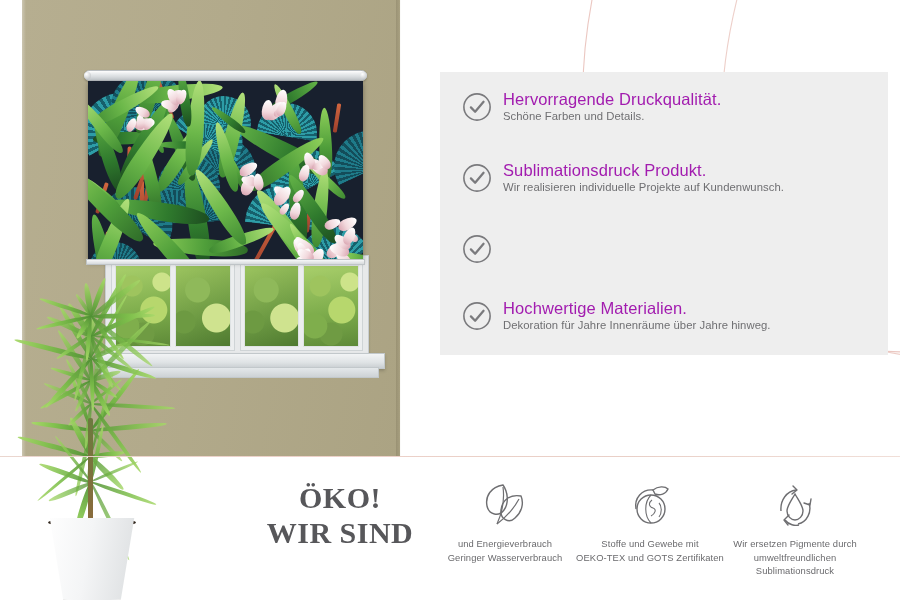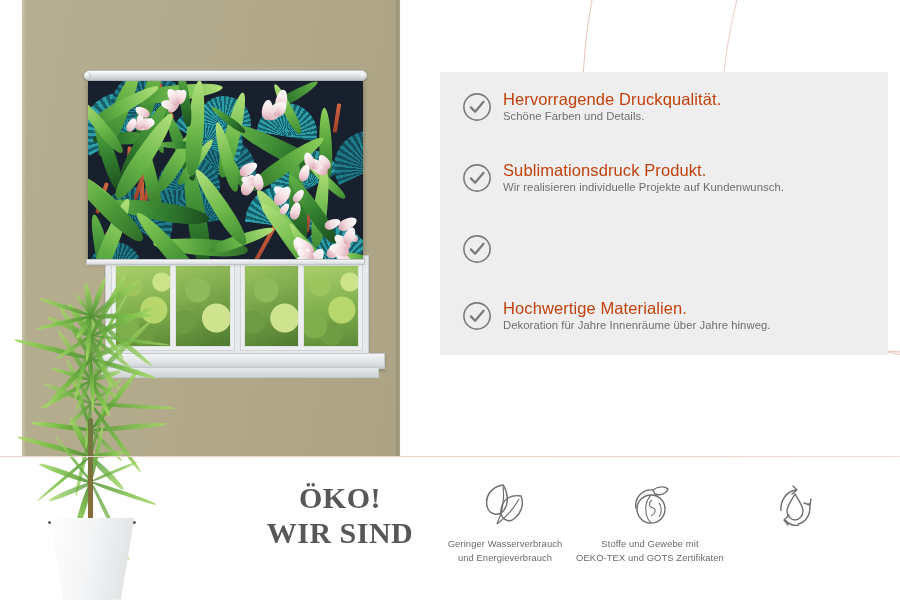--- a/index.html
+++ b/index.html
@@ -150,21 +150,21 @@
 
   
   .panel{
     position:absolute;left:440px;top:72px;width:448px;height:283px;
     background:#eeeeee;
   }
   .feat{position:absolute;display:flex;align-items:flex-start;gap:11px;}
   .check-ic{flex:0 0 auto;width:30px;height:30px;margin-top:2px;}
   .feat-txt{display:flex;flex-direction:column;}
   .feat-title{
-    font-size:16.5px;color:#c2410c;letter-spacing:.1px;line-height:1.12;
+    font-size:16.5px;color:#a21caf;letter-spacing:.1px;line-height:1.12;
     font-weight:400;
   }
   .feat-sub{
     font-size:11.3px;color:#6f6f72;letter-spacing:.05px;margin-top:2px;line-height:1.2;
   }
 
   
   .eco-head{
     position:absolute;left:230px;top:480px;width:220px;text-align:center;
     font-family:"Liberation Serif", serif;
@@ -480,22 +480,22 @@
   <div class="eco-item" style="left:425px;top:474px;">
     <div class="eco-ic">
       <svg width="56" height="50" viewBox="0 0 56 50">
         <path d="M26 5 C14 7 8 16 10 26 C12 35 22 37 27 30 C32 23 31 12 26 5 Z" fill="none" stroke="#6e6e71" stroke-width="1.4"></path>
         <path d="M44 16 C33 14 25 20 24 30 C23 39 32 44 38 38 C45 32 47 23 44 16 Z" fill="none" stroke="#6e6e71" stroke-width="1.4"></path>
         <path d="M20 44 C25 33 28 22 26 7" fill="none" stroke="#6e6e71" stroke-width="1.2"></path>
         <path d="M20 44 C28 38 36 30 42 19" fill="none" stroke="#6e6e71" stroke-width="1.2"></path>
       </svg>
     </div>
     <div class="eco-cap">
+      <div>und Energieverbrauch</div>
       <div>Geringer Wasserverbrauch</div>
-      <div>und Energieverbrauch</div>
     </div>
   </div>
 
   <div class="eco-item" style="left:570px;top:474px;">
     <div class="eco-ic">
       <svg width="56" height="50" viewBox="0 0 56 50">
         <circle cx="29" cy="29" r="14" fill="none" stroke="#6e6e71" stroke-width="1.4"></circle>
         <path d="M29 15 C22 22 22 36 29 43" fill="none" stroke="#6e6e71" stroke-width="1.1"></path>
         <path d="M30 20 C26 23 27 27 31 28 C35 29 33 34 29 36" fill="none" stroke="#6e6e71" stroke-width="1.1"></path>
         <path d="M37 23 C40 26 40 33 37 37" fill="none" stroke="#6e6e71" stroke-width="1.1"></path>
@@ -514,15 +514,20 @@
       <svg width="56" height="50" viewBox="0 0 56 50">
         <path d="M28 14 C24 21 20 26 20 31 C20 36 24 40 28 40 C32 40 36 36 36 31 C36 26 32 21 28 14 Z" fill="none" stroke="#6e6e71" stroke-width="1.4"></path>
         <path d="M14 31 C13 20 20 11 29 10" fill="none" stroke="#6e6e71" stroke-width="1.4"></path>
         <path d="M26 6 L30 10 L25 14" fill="none" stroke="#6e6e71" stroke-width="1.4" stroke-linecap="round" stroke-linejoin="round"></path>
         <path d="M42 23 C45 32 40 42 31 44" fill="none" stroke="#6e6e71" stroke-width="1.4"></path>
         <path d="M44 19 L43 25 L37 23" fill="none" stroke="#6e6e71" stroke-width="1.4" stroke-linecap="round" stroke-linejoin="round"></path>
         <path d="M18 40 C22 45 28 46 32 45" fill="none" stroke="#6e6e71" stroke-width="1.4"></path>
         <path d="M22 35 L17 40 L21 45" fill="none" stroke="#6e6e71" stroke-width="1.4" stroke-linecap="round" stroke-linejoin="round"></path>
       </svg>
     </div>
+    <div class="eco-cap">
+      <div>Wir ersetzen Pigmente durch</div>
+      <div>umweltfreundlichen</div>
+      <div>Sublimationsdruck</div>
+    </div>
   </div>
 
 </div>
 
 </body></html>

